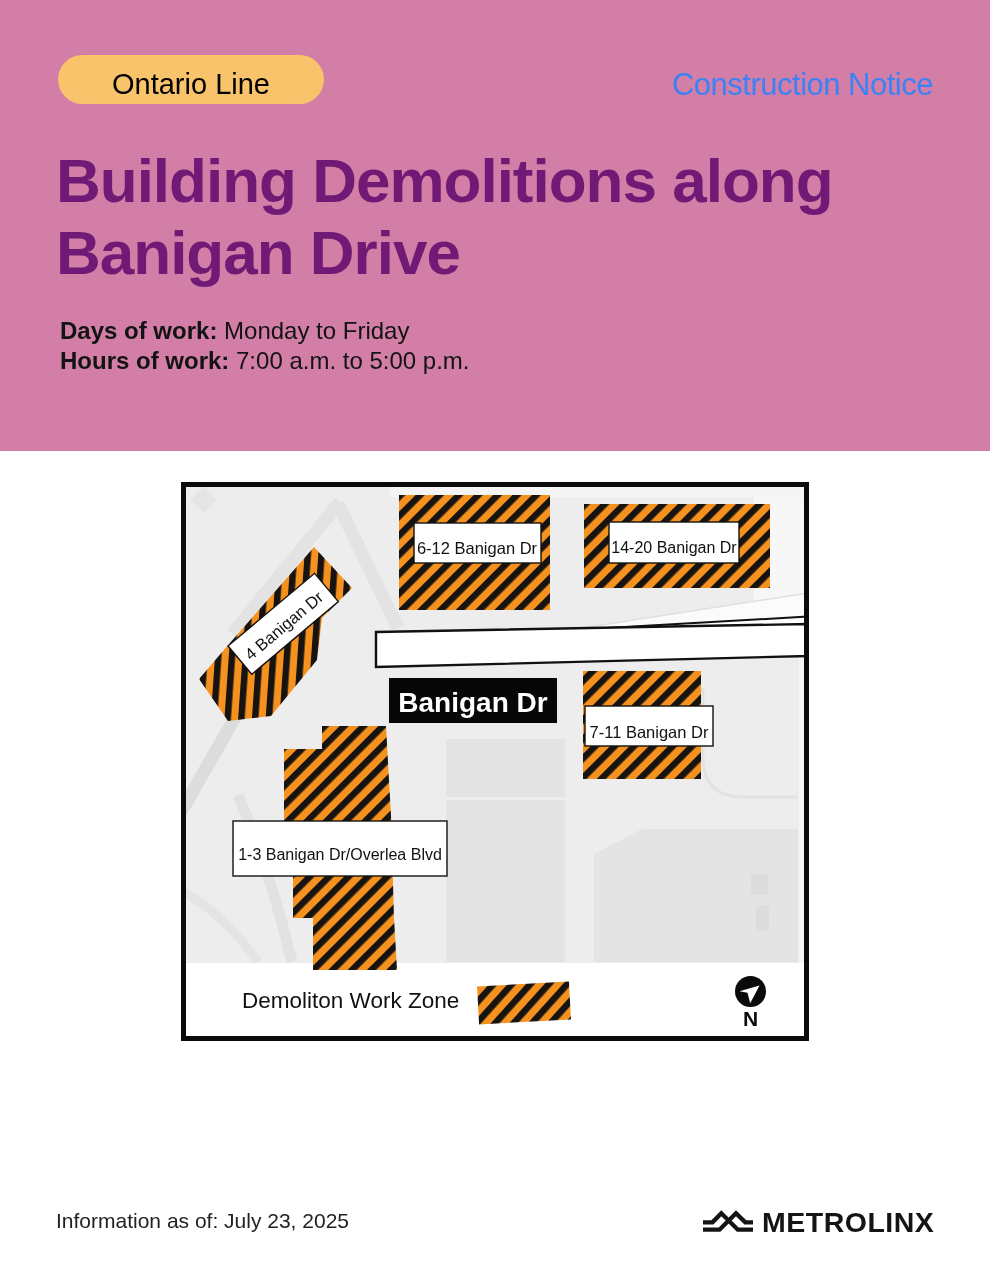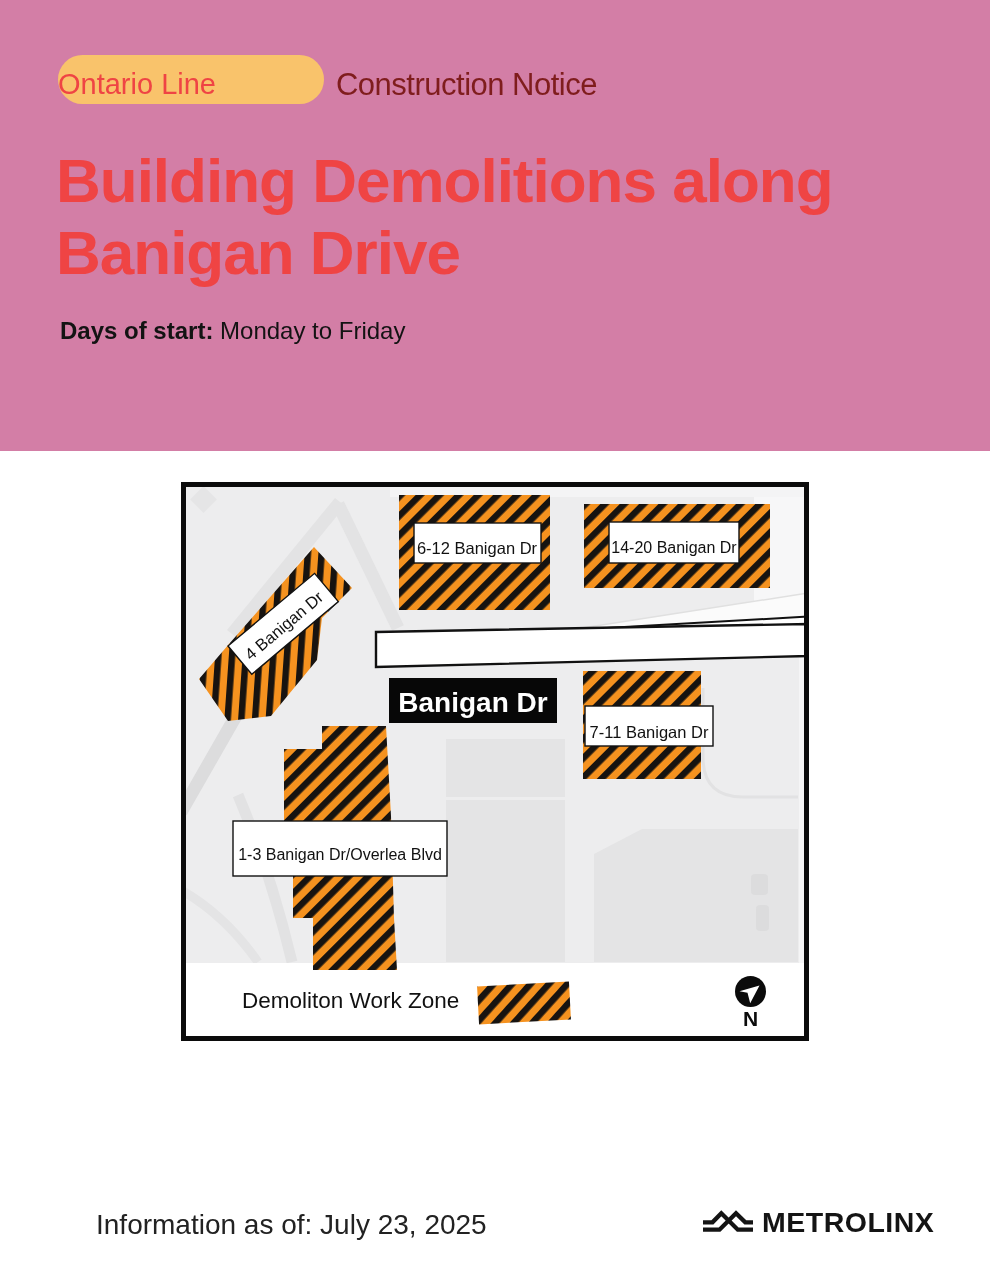--- a/index.html
+++ b/index.html
@@ -7,32 +7,33 @@
        font-family:"Liberation Sans", sans-serif;overflow:hidden;-webkit-font-smoothing:antialiased;}
   .abs{position:absolute;}
 </style>
 </head>
 <body>
 
 <div class="abs" style="left:0;top:0;width:990px;height:451px;background:#d37ea6;"></div>
 
 <div class="abs" style="left:58px;top:55px;width:266px;height:49px;background:#f9c36b;border-radius:25px;"></div>
 
-<div class="abs" style="left:58px;top:60px;width:266px;height:49px;line-height:49px;text-align:left;font-size:29px;color:#ef4444;">Ontario Line</div>
+<div class="abs" style="left:58px;top:60px;width:266px;height:49px;line-height:49px;text-align:center;font-size:29px;color:#000000;">Ontario Line</div>
 
-<div class="abs" style="left:0;top:67px;width:933px;text-align:center;font-size:31px;color:#7f1d1d;letter-spacing:-0.5px;">Construction Notice</div>
+<div class="abs" style="left:0;top:67px;width:933px;text-align:right;font-size:31px;color:#3b82f6;letter-spacing:-0.5px;">Construction Notice</div>
 
-<div class="abs" style="left:56px;top:145px;width:900px;font-size:62px;font-weight:bold;color:#ef4444;line-height:72px;letter-spacing:-1px;">Building Demolitions along<br>Banigan Drive</div>
+<div class="abs" style="left:56px;top:145px;width:900px;font-size:62px;font-weight:bold;color:#701a75;line-height:72px;letter-spacing:-1px;">Building Demolitions along<br>Banigan Drive</div>
 
 <div class="abs" style="left:60px;top:315.5px;width:800px;font-size:24px;color:#131313;line-height:30px;">
 
 
 
-  <div><b>Days of start:</b> Monday to Friday</div>
+  <div><b>Days of work:</b> Monday to Friday</div>
 
+  <div><b>Hours of work:</b> 7:00 a.m. to 5:00 p.m.</div>
 </div>
 
 <svg class="abs" style="left:181px;top:482px;" width="628" height="559" viewBox="181 482 628 559">
   <defs>
     <pattern id="p45" width="13.7" height="13.7" patternUnits="userSpaceOnUse" patternTransform="rotate(45)">
       <rect width="13.7" height="13.7" fill="#f5921f"></rect>
       <rect width="6.5" height="13.7" fill="#171310"></rect>
     </pattern>
     <pattern id="p85" width="13.7" height="13.7" patternUnits="userSpaceOnUse" patternTransform="rotate(4)">
       <rect width="13.7" height="13.7" fill="#f5921f"></rect>
@@ -127,21 +128,21 @@
 
   <g>
     <circle cx="750.5" cy="991.5" r="15.5" fill="#0b0b0b"></circle>
     <polygon points="759.5,985.5 739.5,991.2 747.5,992.8 750.2,1003.2" fill="#ffffff"></polygon>
     <text x="750.5" y="1026" font-size="21" font-weight="bold" text-anchor="middle" fill="#0b0b0b">N</text>
   </g>
 
   <rect x="183.5" y="484.5" width="623" height="554" fill="none" stroke="#0b0b0b" stroke-width="5"></rect>
 </svg>
 
-<div class="abs" style="left:56px;top:1209px;font-size:28px;color:#222;margin-left:40px;">Information as of: July 23, 2025</div>
+<div class="abs" style="left:56px;top:1209px;font-size:21px;color:#222;">Information as of: July 23, 2025</div>
 
 <svg class="abs" style="left:697px;top:1203px;" width="240" height="36" viewBox="697 1203 240 36">
   <g stroke="#141414" stroke-width="4.3" fill="none">
     <path d="M703,1222.3 L712.5,1222.3 L721.3,1213.2 L737.8,1229.7 L753,1229.7"></path>
     <path d="M703,1229.7 L719.5,1229.7 L736,1213.2 L745.3,1222.3 L753,1222.3"></path>
   </g>
   <text x="762" y="1232" font-size="28.5" font-weight="bold" fill="#141414" letter-spacing="0.5">METROLINX</text>
 </svg>
 
 </body></html>

